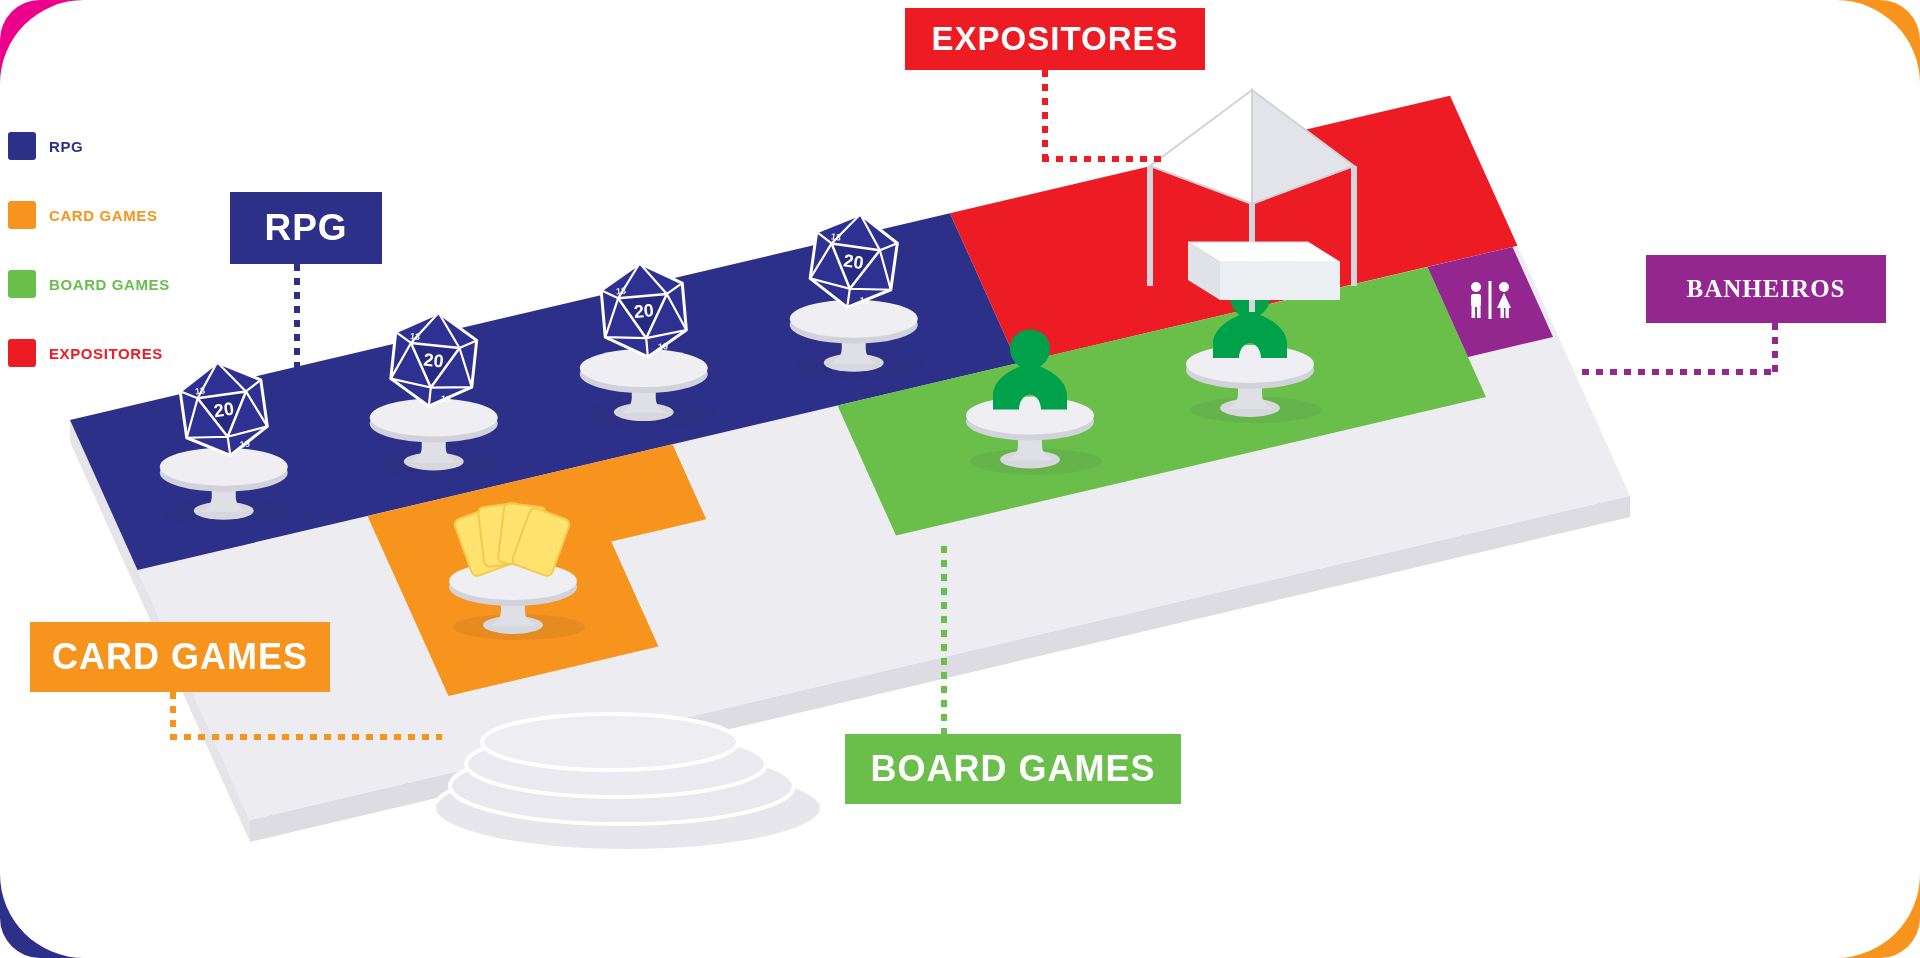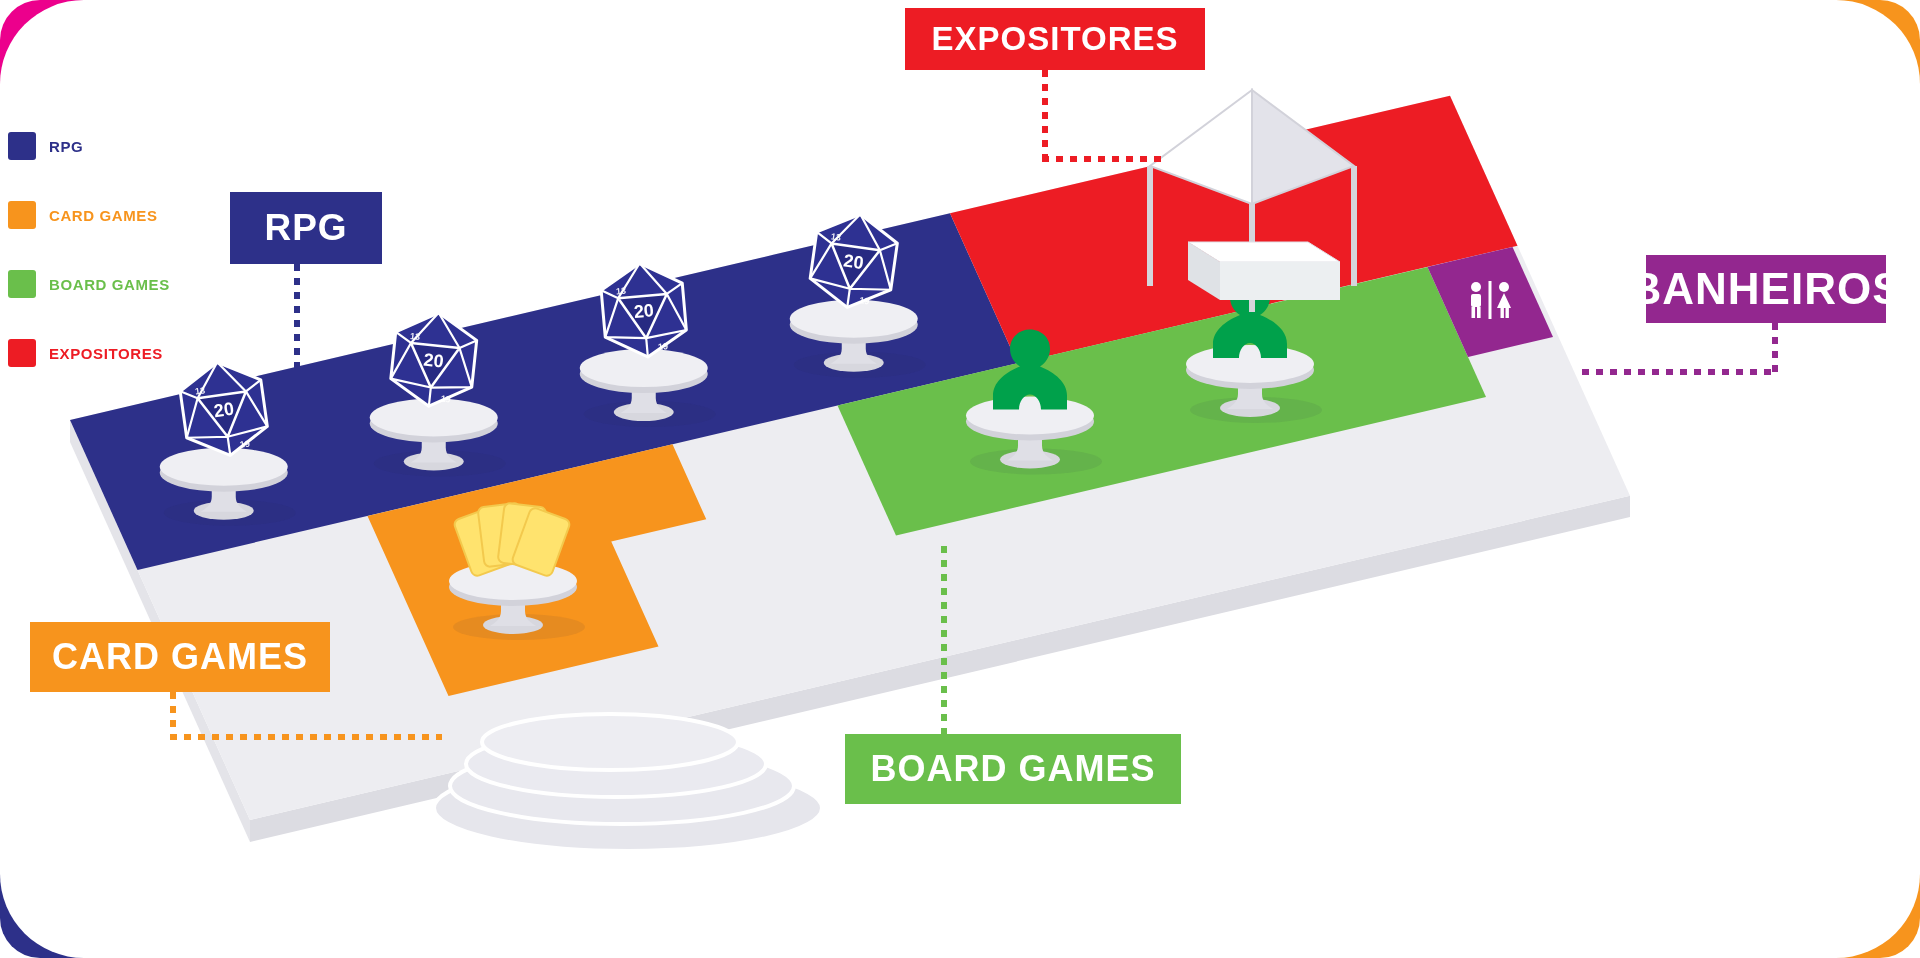--- a/index.html
+++ b/index.html
@@ -12,21 +12,21 @@
   .corner.bl{left:0;bottom:0;background:#2d3089;border-bottom-left-radius:40px;}
   .corner.br{right:0;bottom:0;background:#f7941d;border-bottom-right-radius:40px;}
   .card{position:absolute;inset:0;background:#ffffff;border-radius:84px;}
   .scene{position:absolute;left:0;top:0;width:1920px;height:958px;}
 
   
   .label-box{position:absolute;display:flex;align-items:center;justify-content:center;
              color:#fff;font-weight:800;letter-spacing:1px;white-space:nowrap;}
   .lb-rpg{left:230px;top:192px;width:152px;height:72px;font-size:37px;background:#2d3089;}
   .lb-expositores{left:905px;top:8px;width:300px;height:62px;font-size:33px;background:#ed1c24;}
-  .lb-banheiros{left:1646px;top:255px;width:240px;height:68px;font-size:44px;background:#93278f;}
+  .lb-banheiros{left:1646px;top:255px;width:240px;height:68px;font-size:25px;background:#93278f;font-family:Liberation Serif, serif;}
   .lb-card{left:30px;top:622px;width:300px;height:70px;font-size:36px;background:#f7941d;}
   .lb-board{left:845px;top:734px;width:336px;height:70px;font-size:36px;background:#6abf4b;}
 
   
   .dot-line{position:absolute;}
   .dot-line.v{width:6px;background-image:repeating-linear-gradient(to bottom,currentColor 0 7px,transparent 7px 14px);}
   .dot-line.h{height:6px;background-image:repeating-linear-gradient(to right,currentColor 0 7px,transparent 7px 14px);}
   .col-rpg{color:#2d3089}.col-expo{color:#ed1c24}.col-ban{color:#93278f}
   .col-card{color:#f7941d}.col-board{color:#6abf4b}
   .dl-rpg{left:294px;top:264px;height:104px;}

